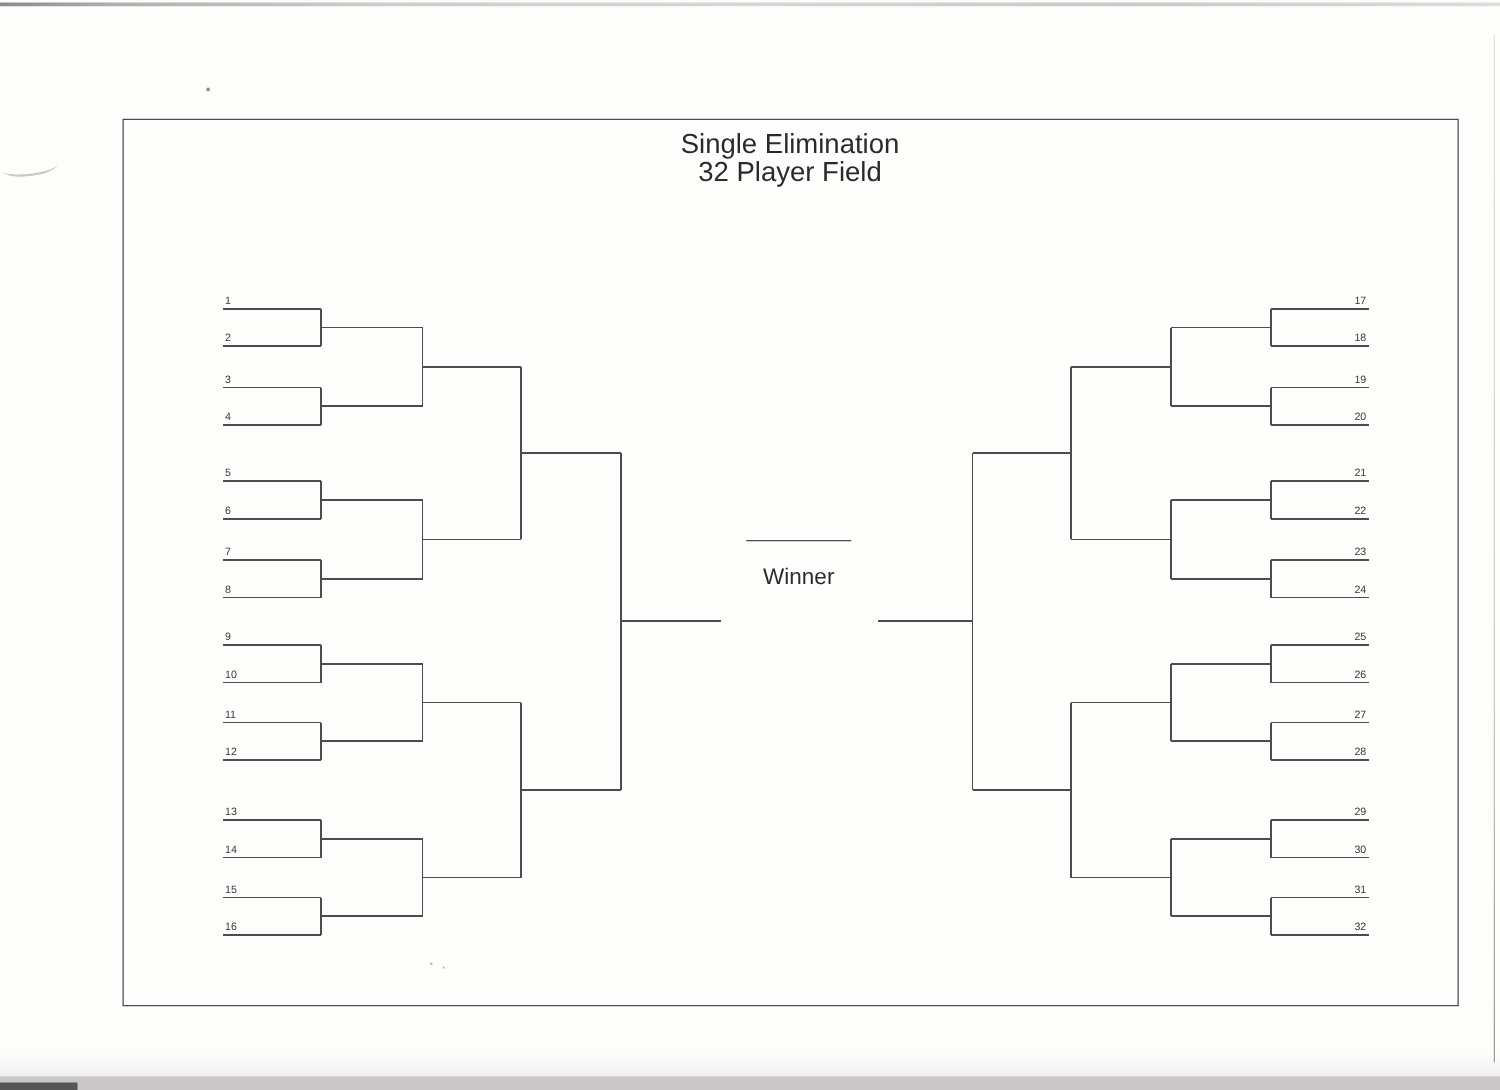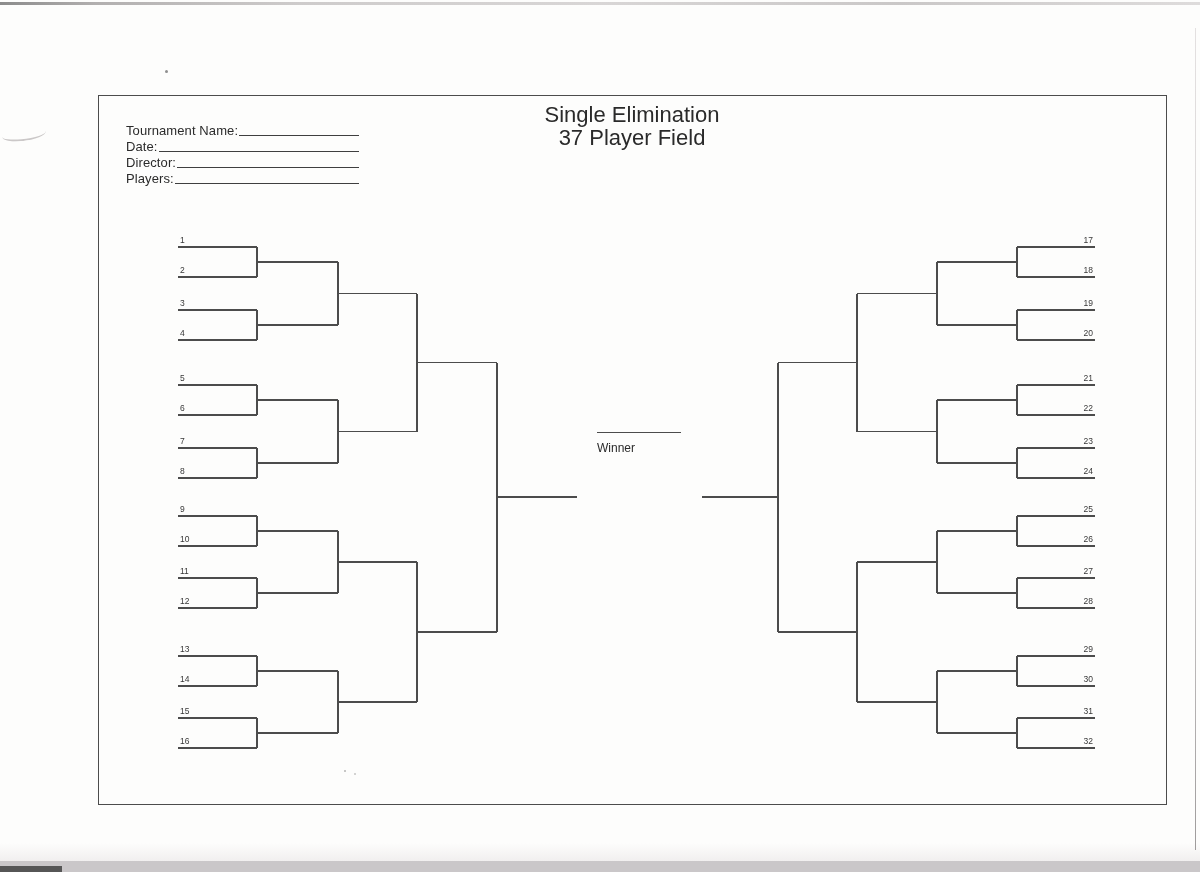--- a/index.html
+++ b/index.html
@@ -33,61 +33,43 @@
   .flabel{white-space:nowrap;letter-spacing:.1px;}
   .fline{flex:1;border-bottom:1.5px solid #3f3f3f;margin-bottom:2px;margin-left:1px;}
   
   .title{position:absolute;left:382px;top:104px;width:500px;text-align:center;
     font-size:22px;line-height:22.5px;color:#2a2a2a;}
   
   .bracket-svg{position:absolute;left:0;top:0;}
   
   .winner{position:absolute;left:597px;top:432px;width:84px;}
   .winner-line{border-top:1.5px solid #4c4c4c;width:100%;}
-  .winner-text{margin-top:8px;text-align:left;font-size:12px;color:#2b2b2b;}
+  .winner-text{margin-top:18px;text-align:center;font-size:18px;color:#2b2b2b;}
 </style>
 </head>
 <body>
 
 <div class="scan">
 
   <div class="top-edge"></div>
   <div class="bottom-fade"></div>
   <div class="bottom-band"></div>
   <div class="bottom-dark-strip"></div>
   <div class="right-edge"></div>
   <div class="speck s1"></div>
   <div class="speck s2"></div>
   <div class="speck s3"></div>
   <div class="faint-arc"></div>
 
   <div class="sheet"></div>
 
-  <div class="form">
-    <div class="frow">
-      <span class="flabel">Tournament Name:</span>
-      <span class="fline"></span>
-    </div>
-    <div class="frow">
-      <span class="flabel">Date:</span>
-      <span class="fline"></span>
-    </div>
-    <div class="frow">
-      <span class="flabel">Director:</span>
-      <span class="fline"></span>
-    </div>
-    <div class="frow">
-      <span class="flabel">Players:</span>
-      <span class="fline"></span>
-    </div>
-  </div>
 
   <div class="title">
     <div>Single Elimination</div>
-    <div>37 Player Field</div>
+    <div>32 Player Field</div>
   </div>
 
   <svg id="bracket-svg" class="bracket-svg" width="1200" height="872" viewBox="0 0 1200 872">
       <g>
         <line x1="178" y1="247" x2="257" y2="247" stroke="#4c4c4c" stroke-width="1.3" shape-rendering="crispEdges"></line>
         <text x="180" y="243" font-size="8.5" fill="#383838" text-anchor="start" font-family="&quot;Liberation Sans&quot;, sans-serif">1</text>
         <line x1="178" y1="277" x2="257" y2="277" stroke="#4c4c4c" stroke-width="1.3" shape-rendering="crispEdges"></line>
         <text x="180" y="273" font-size="8.5" fill="#383838" text-anchor="start" font-family="&quot;Liberation Sans&quot;, sans-serif">2</text>
         <line x1="178" y1="310" x2="257" y2="310" stroke="#4c4c4c" stroke-width="1.3" shape-rendering="crispEdges"></line>
         <text x="180" y="306" font-size="8.5" fill="#383838" text-anchor="start" font-family="&quot;Liberation Sans&quot;, sans-serif">3</text>

